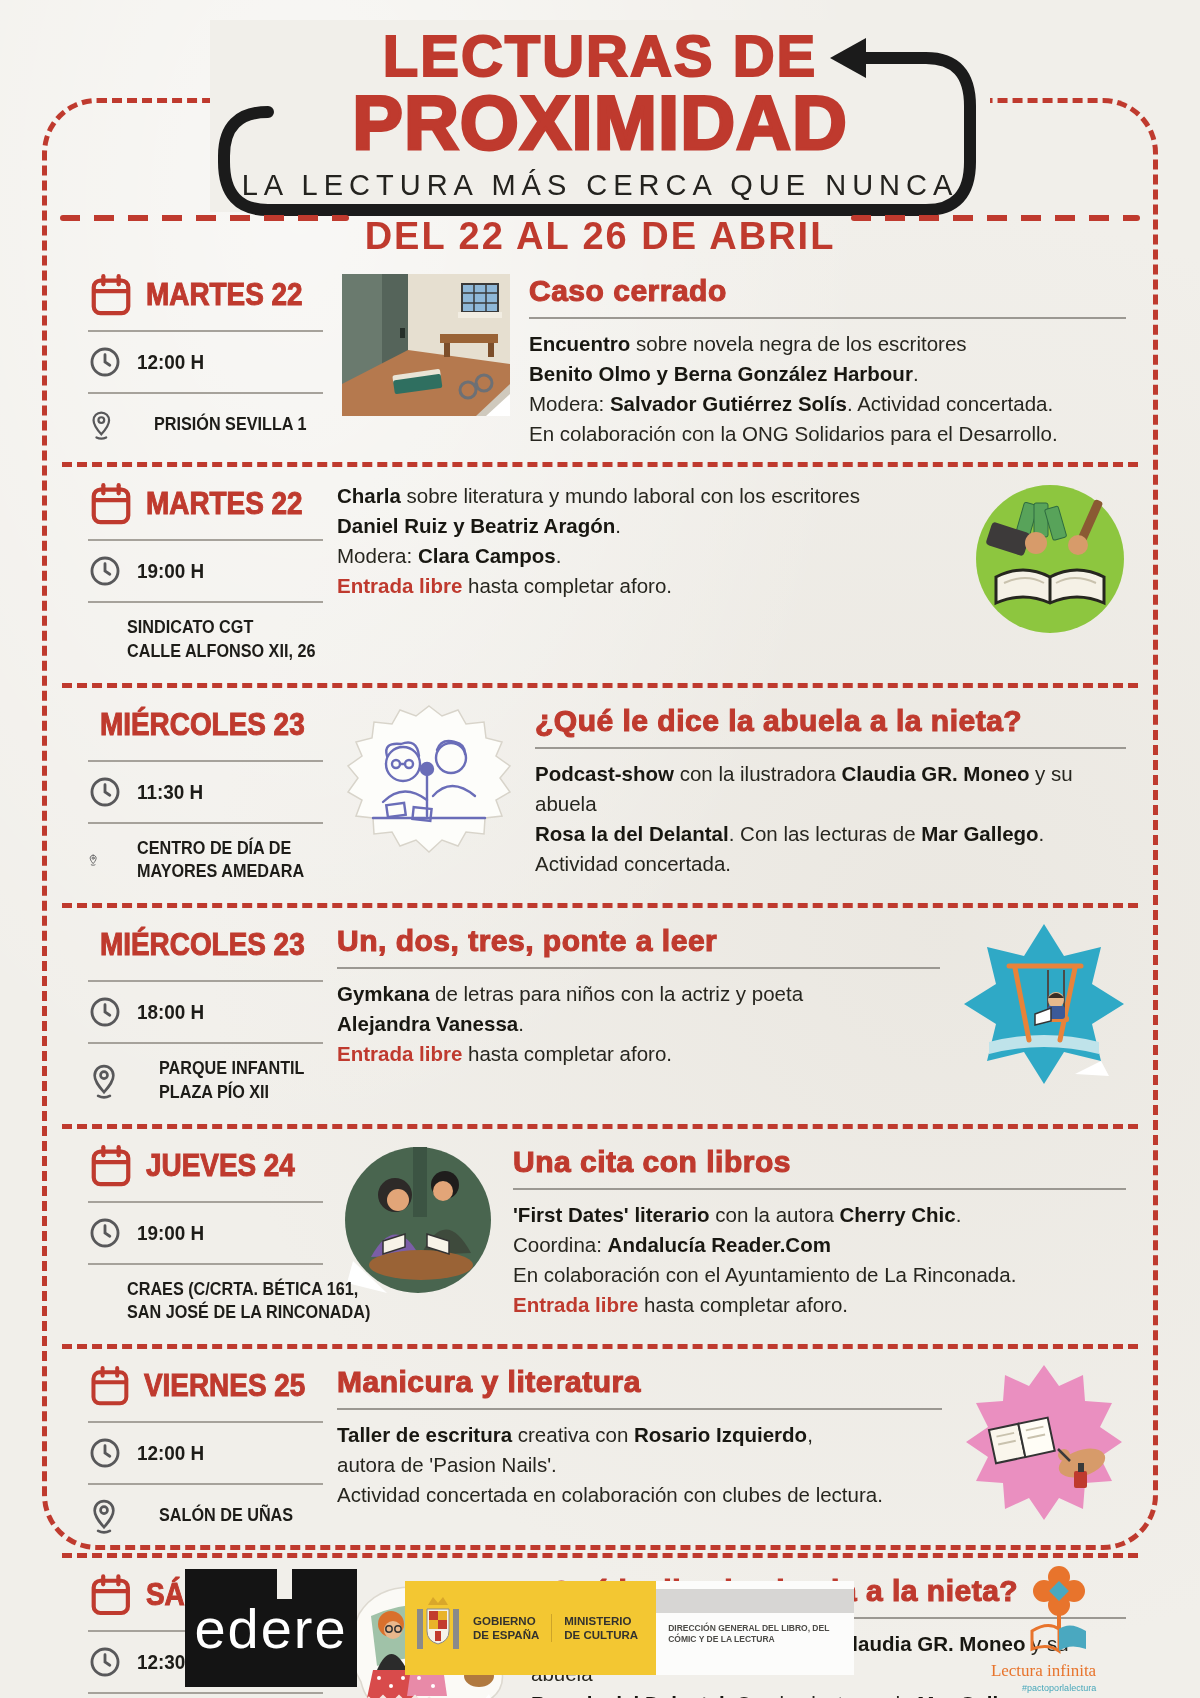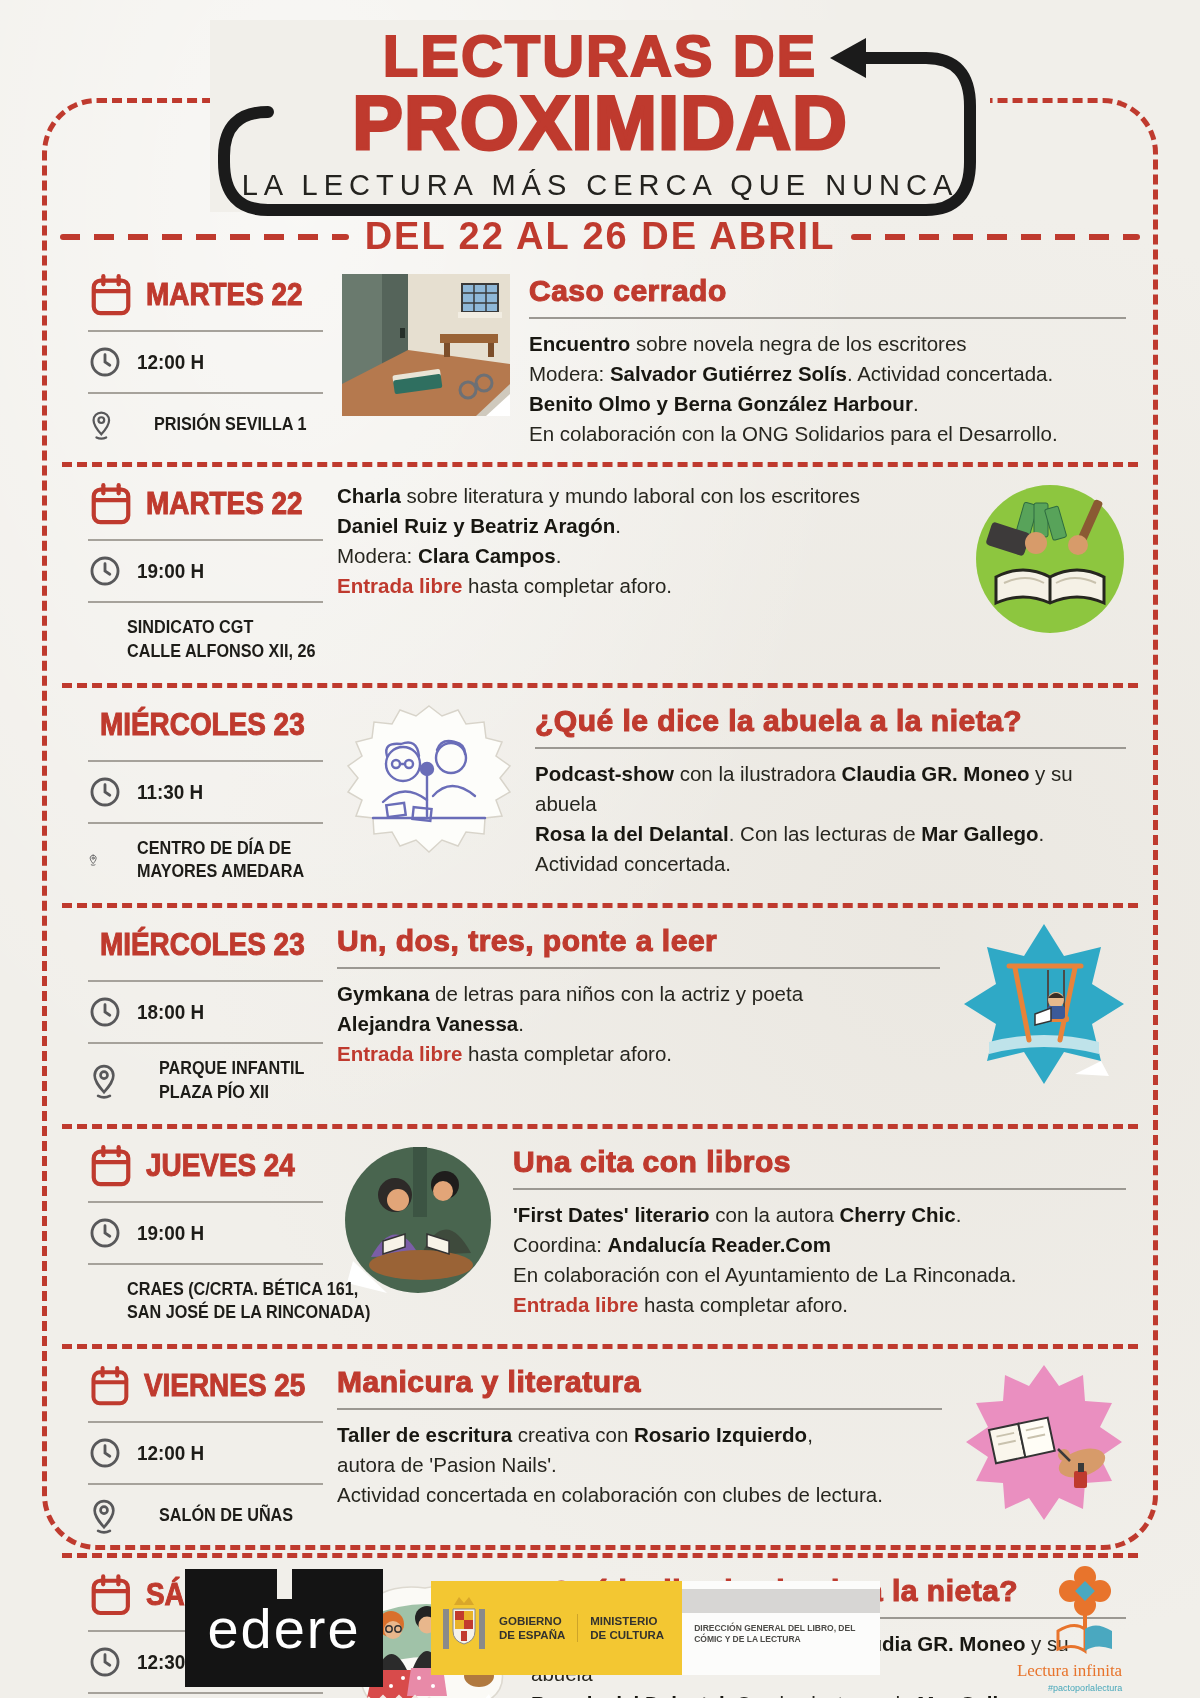--- a/index.html
+++ b/index.html
@@ -15,21 +15,21 @@
   
   .title-block{position:absolute;top:20px;left:50%;transform:translateX(-50%);
     width:780px;height:192px;background:#f1efea;text-align:center;}
   .loop-svg{position:absolute;left:0;top:0;width:780px;height:196px;}
   .title-l1{position:relative;font-size:58px;line-height:1.02;font-weight:700;color:var(--accent,#bf3a2e);
     letter-spacing:2px;-webkit-text-stroke:2px var(--accent,#bf3a2e);margin-top:6px;}
   .title-l2{position:relative;font-size:76px;line-height:1;font-weight:700;color:var(--accent,#bf3a2e);
     letter-spacing:1px;-webkit-text-stroke:3px var(--accent,#bf3a2e);}
   .subtitle{position:relative;font-size:29px;letter-spacing:6px;color:#24231f;margin-top:8px;font-weight:400;}
 
-  .date-banner{position:absolute;top:215px;left:60px;right:60px;display:flex;align-items:center;gap:16px;}
+  .date-banner{position:absolute;top:215px;left:60px;right:60px;display:flex;align-items:flex-start;gap:16px;}
   .dash-line{flex:1;height:6px;border-radius:3px;
     background:repeating-linear-gradient(90deg,var(--accent,#bf3a2e) 0 20px,transparent 20px 34px);}
   .date-text{font-size:38px;font-weight:700;color:var(--accent,#bf3a2e);letter-spacing:2px;white-space:nowrap;}
 
   
   .events{position:absolute;top:258px;left:62px;right:62px;}
   .event{display:flex;gap:14px;padding:14px 8px 6px 26px;box-sizing:border-box;justify-content:space-between;}
   .sep{border-top:5px dashed var(--accent,#bf3a2e);margin:0;}
   .ev-left{width:235px;flex:0 0 auto;}
   .day-row{display:flex;align-items:center;gap:12px;border-bottom:2px solid #a6a29b;padding-bottom:12px;}
@@ -43,21 +43,21 @@
   .ev-body{flex:1 1 auto;min-width:0;padding-right:4px;}
   .ev-title{margin:2px 0 10px 0;font-size:30px;font-weight:700;color:var(--accent,#bf3a2e);
     letter-spacing:.5px;-webkit-text-stroke:1.1px var(--accent,#bf3a2e);
     border-bottom:2px solid #9b9892;padding-bottom:9px;}
   .ev-desc .line{font-size:20.5px;color:#27261f;line-height:1.47;}
   .seg-b{font-weight:700;color:#181711;}
   .seg-r{font-weight:700;color:var(--accent,#bf3a2e);}
 
   
   .footer{position:absolute;top:1568px;left:0;right:0;height:120px;display:flex;align-items:center;}
-  .edere-box{margin-left:185px;width:198px;height:118px;background:#141414;position:relative;
+  .edere-box{margin-left:185px;width:172px;height:118px;background:#141414;position:relative;
     display:flex;align-items:center;justify-content:center;}
   .edere-notch{position:absolute;top:0;left:92px;width:15px;height:30px;background:#f1efea;}
   .edere-text{color:#fff;font-size:56px;font-weight:500;letter-spacing:2px;}
   .gov-logo{margin-left:48px;display:flex;height:94px;}
   .gov-yellow{background:#f3c732;display:flex;align-items:center;padding:0 6px 0 10px;}
   .gov-col{font-size:11.5px;font-weight:700;color:#33322e;line-height:1.25;padding:0 12px;text-transform:uppercase;}
   .gov-col.b{border-left:1px solid #cda429;}
   .gov-dir{background:#fcfcfb;width:198px;position:relative;}
   .gov-graybar{position:absolute;top:8px;left:0;right:0;height:24px;background:#d7d6d4;}
   .gov-dir-text{position:absolute;top:42px;left:12px;right:10px;font-size:8.5px;font-weight:700;
@@ -142,22 +142,22 @@
               <path d="M132 112l4-2"></path>
           </g>
           <polygon points="168,142 134,142 168,110" fill="#cfc9bd"></polygon>
           <polygon points="168,142 144,142 168,120" fill="#ffffff"></polygon>
         </svg>
       </div>
       <div class="ev-body">
         <h3 class="ev-title">Caso cerrado</h3>
         <div class="ev-desc">
             <div class="line"><span class="seg-b">Encuentro</span><span> sobre novela negra de los escritores</span></div>
+            <div class="line"><span class="seg-b">Benito Olmo y Berna González Harbour</span><span>.</span></div>
             <div class="line"><span>Modera: </span><span class="seg-b">Salvador Gutiérrez Solís</span><span>. Actividad concertada.</span></div>
-            <div class="line"><span class="seg-b">Benito Olmo y Berna González Harbour</span><span>.</span></div>
             <div class="line"><span>En colaboración con la ONG Solidarios para el Desarrollo.</span></div>
           </div>
       </div>
     </section>
     <div class="sep"></div>
 
     <section class="event" style="min-height:160px">
       <div class="ev-left">
         <div class="day-row">
           <svg width="46" height="46" viewBox="0 0 24 24" fill="none" stroke="#bf3a2e" stroke-width="2.2" stroke-linecap="round">

